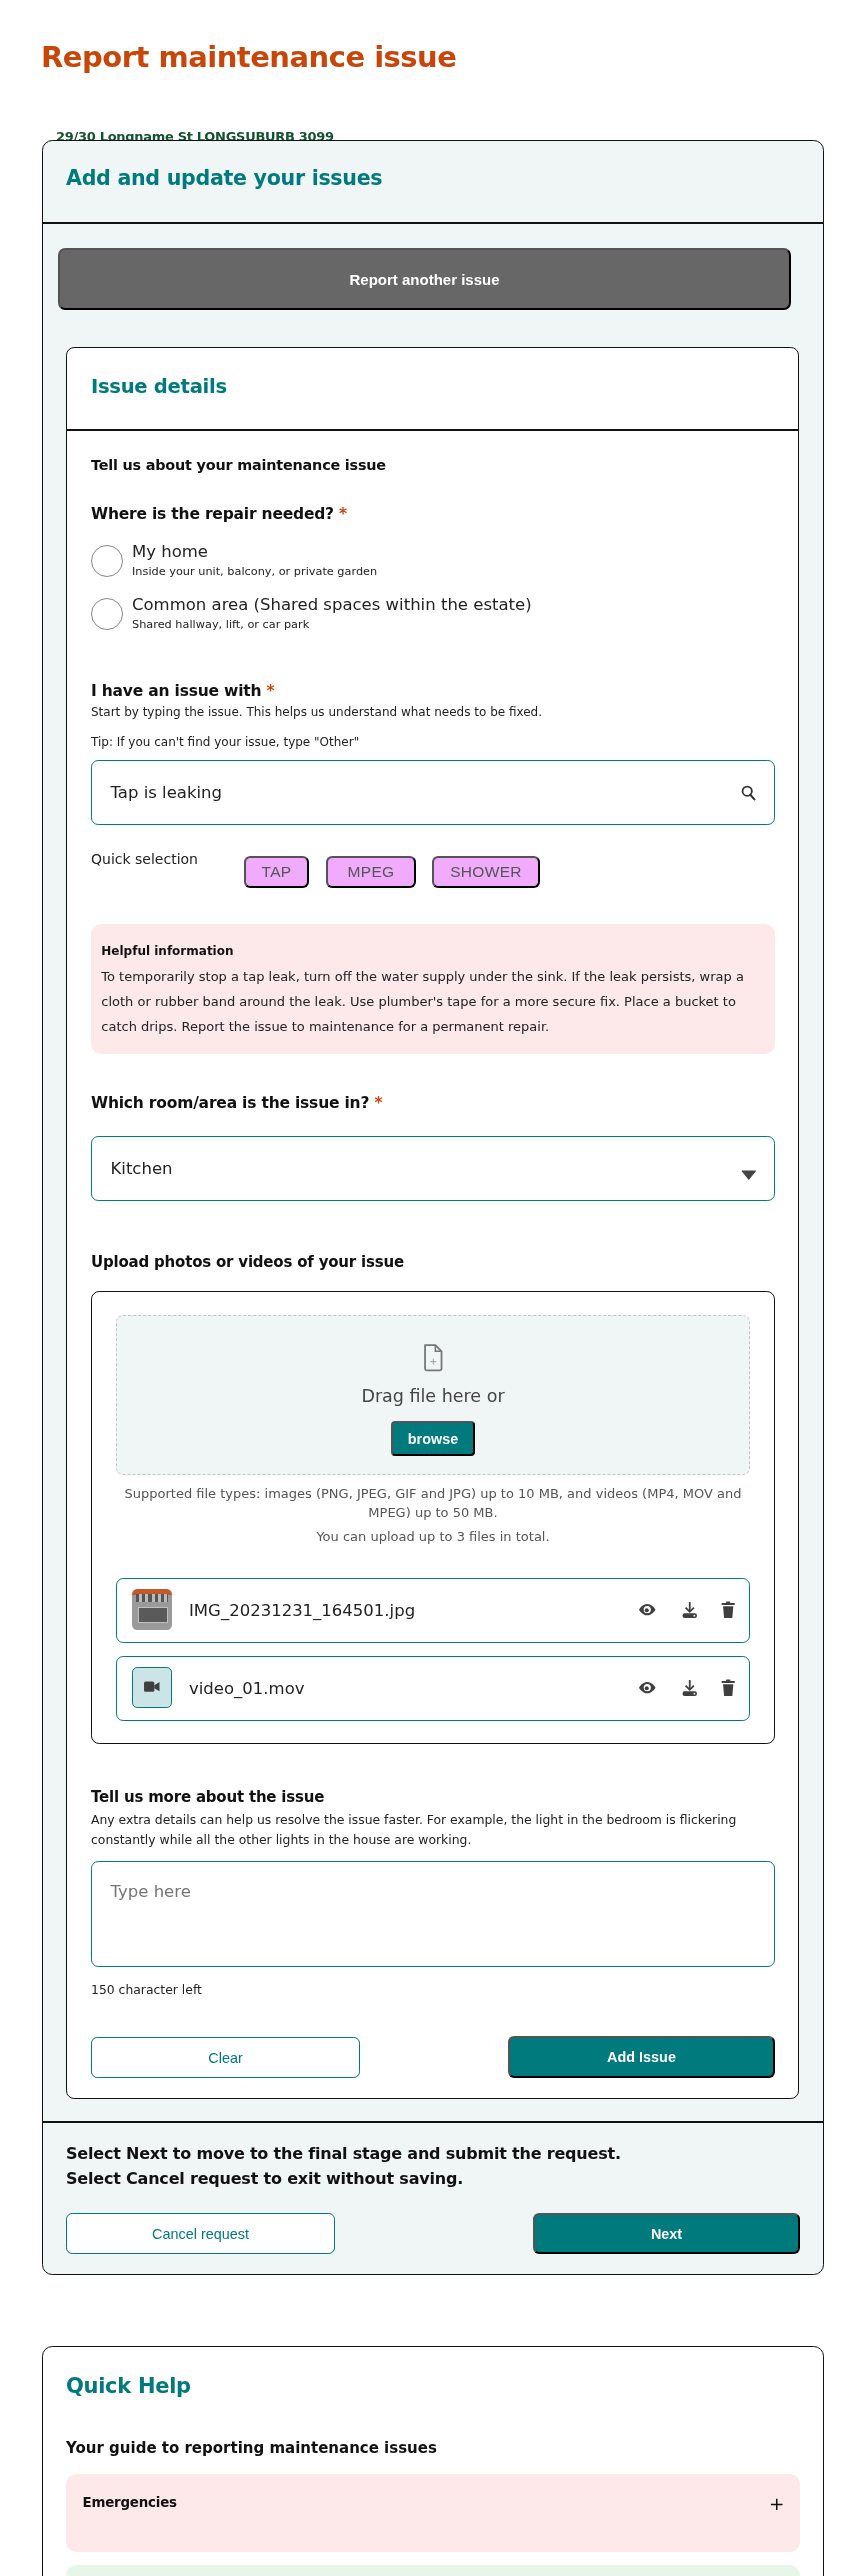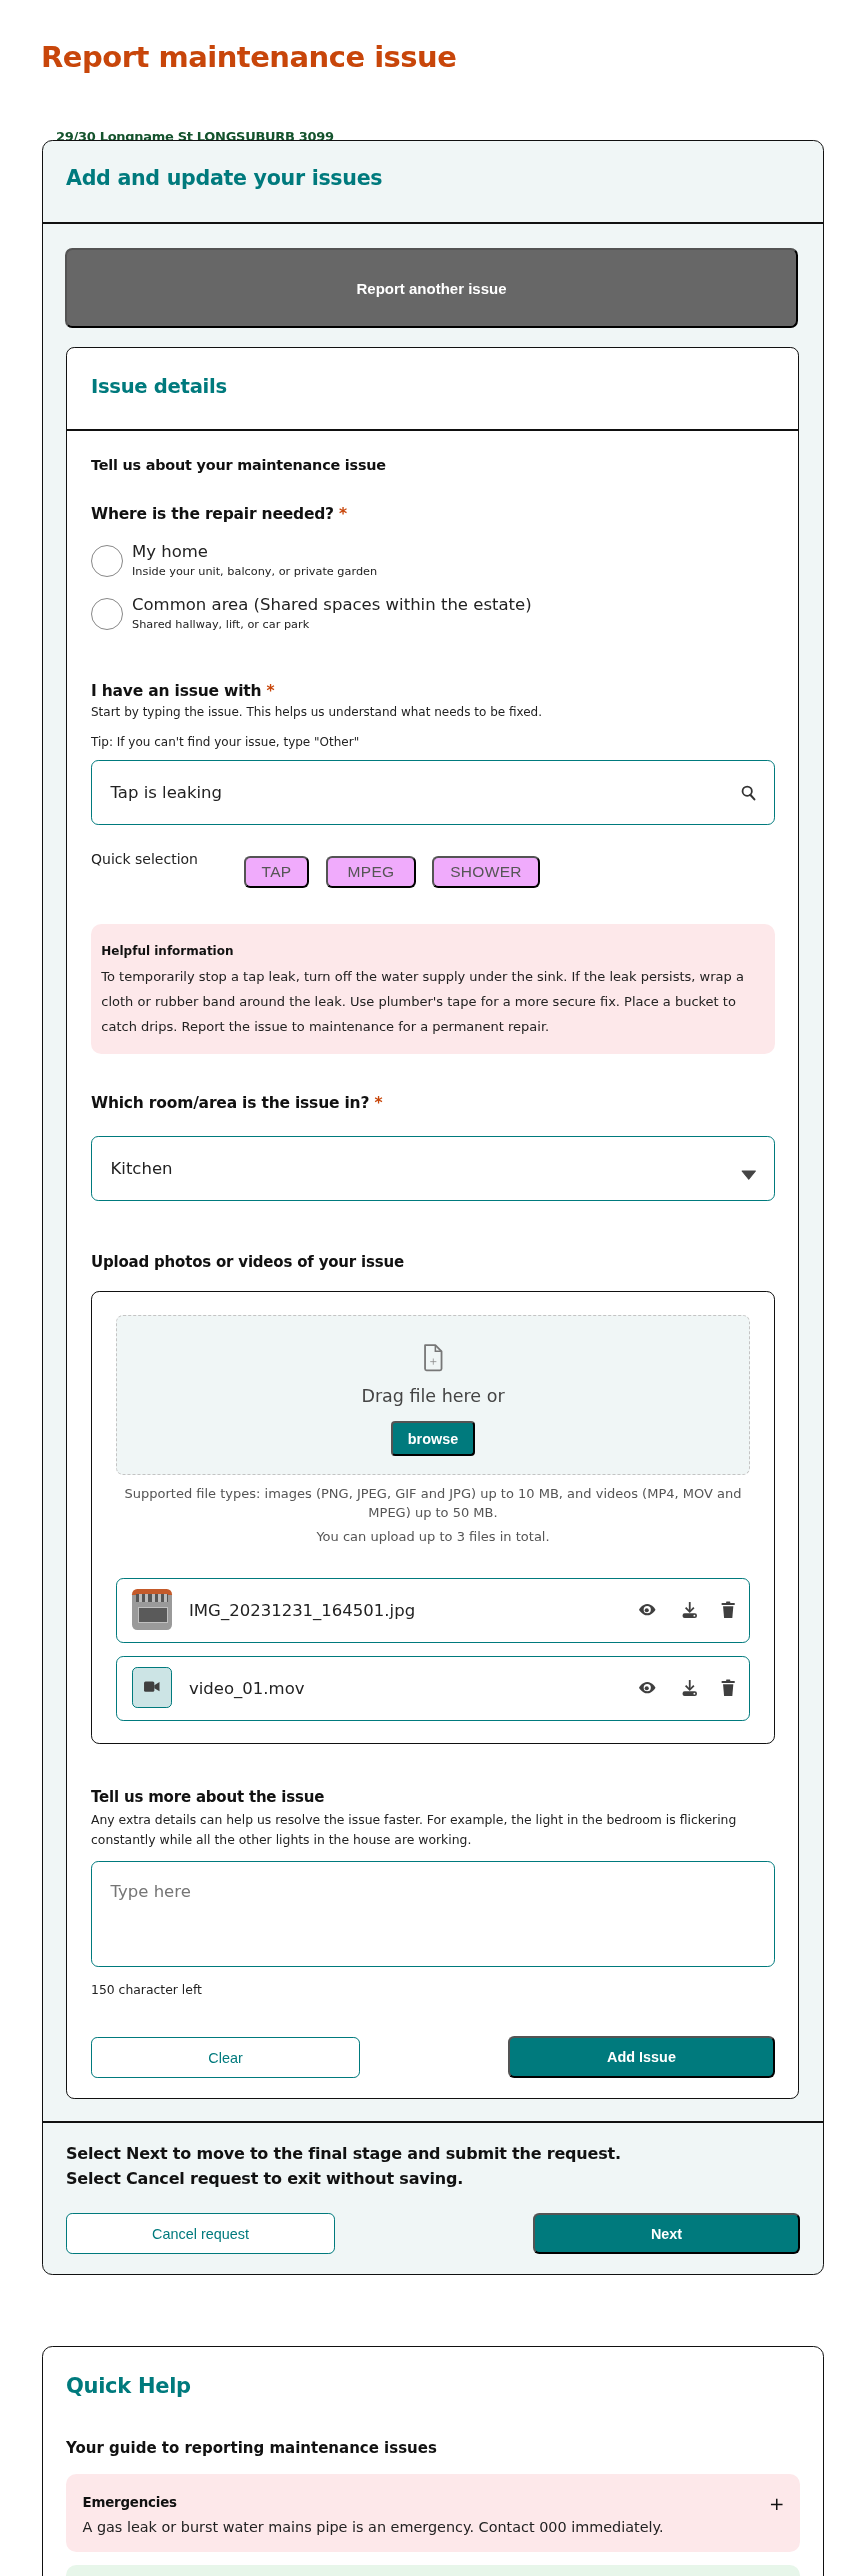--- a/index.html
+++ b/index.html
@@ -6,21 +6,21 @@
   html, body { width: 866px; height: 2907px; background: #ffffff; }
   body { position: relative; font-family: "DejaVu Sans", "Liberation Sans", sans-serif; color: #111; overflow: hidden; }
   .abs { position: absolute; }
   .page-title { left: 41px; top: 40px; font-size: 29px; font-weight: bold; color: #C8460A; letter-spacing: -0.5px; }
   .address { left: 56px; top: 85px; font-size: 13px; font-weight: bold; color: #14532d; letter-spacing: -0.3px; margin-top: 44px; }
 
   .outer-card { left: 42px; top: 140px; width: 782px; height: 2135px; border: 1.5px solid #111; border-radius: 10.3px; background: #F0F6F6; }
   .outer-head-divider { left: 42px; top: 222px; width: 782px; height: 1.5px; background: #111; }
   .section-title { font-size: 20.6px; font-weight: bold; color: #007A7D; letter-spacing: -0.3px; }
 
-  .btn-report { left: 65px; top: 248px; width: 733px; height: 80px; background: #676767; border-radius: 7.2px; color: #fff; font-size: 15px; font-weight: bold; display: flex; align-items: center; justify-content: center; }
+  .btn-report { left: 58px; top: 248px; width: 733px; height: 62px; background: #676767; border-radius: 7.2px; color: #fff; font-size: 15px; font-weight: bold; display: flex; align-items: center; justify-content: center; }
 
   .inner-card { left: 66px; top: 347px; width: 733px; height: 1752px; border: 1.5px solid #111; border-radius: 8.2px; background: #fff; }
   .inner-head-divider { left: 66px; top: 429px; width: 733px; height: 1.5px; background: #111; }
 
   .h-bold { font-size: 15.5px; font-weight: bold; color: #111; letter-spacing: -0.2px; }
   .req { color: #C8460A; }
   .text-sm { font-size: 11.3px; color: #222; }
   .text-md { font-size: 15.5px; color: #222; }
 
   .radio { width: 32px; height: 32px; border: 1px solid #888; border-radius: 50%; background: #fff; }
@@ -228,20 +228,19 @@
 <button class="abs btn-outline" style="left:66px; top:2213px; width:269px; height:41px;">Cancel request</button>
 <button class="abs btn-solid" style="left:533px; top:2213px; width:267px; height:41px;">Next</button>
 
 <div class="abs help-card"></div>
 <h2 class="abs section-title" style="left:66px; top:2374px; font-size:21px;text-align:right;">Quick Help</h2>
 <div class="abs" style="left:66px; top:2439px; font-size:15px; font-weight:bold; color:#111;">Your guide to reporting maintenance issues</div>
 
 <div class="abs acc acc-red" style="top:2474px; height:78px;">
   <div class="abs acc-title" style="left:16.5px; top:20.6px; font-size:13.4px;">Emergencies</div>
   <span class="acc-plus" style="top:20.6px;">+</span>
-  <div class="abs acc-body" style="left:16.5px; top:45px; font-size:14.4px;">A gas leak or burst water mains pipe is an emergency.  Contact 000 immediately.</div>
 </div>
 
 <div class="abs acc acc-green" style="top:2565px; height:58px;">
   
   
 </div>
 
 
 </body></html>

